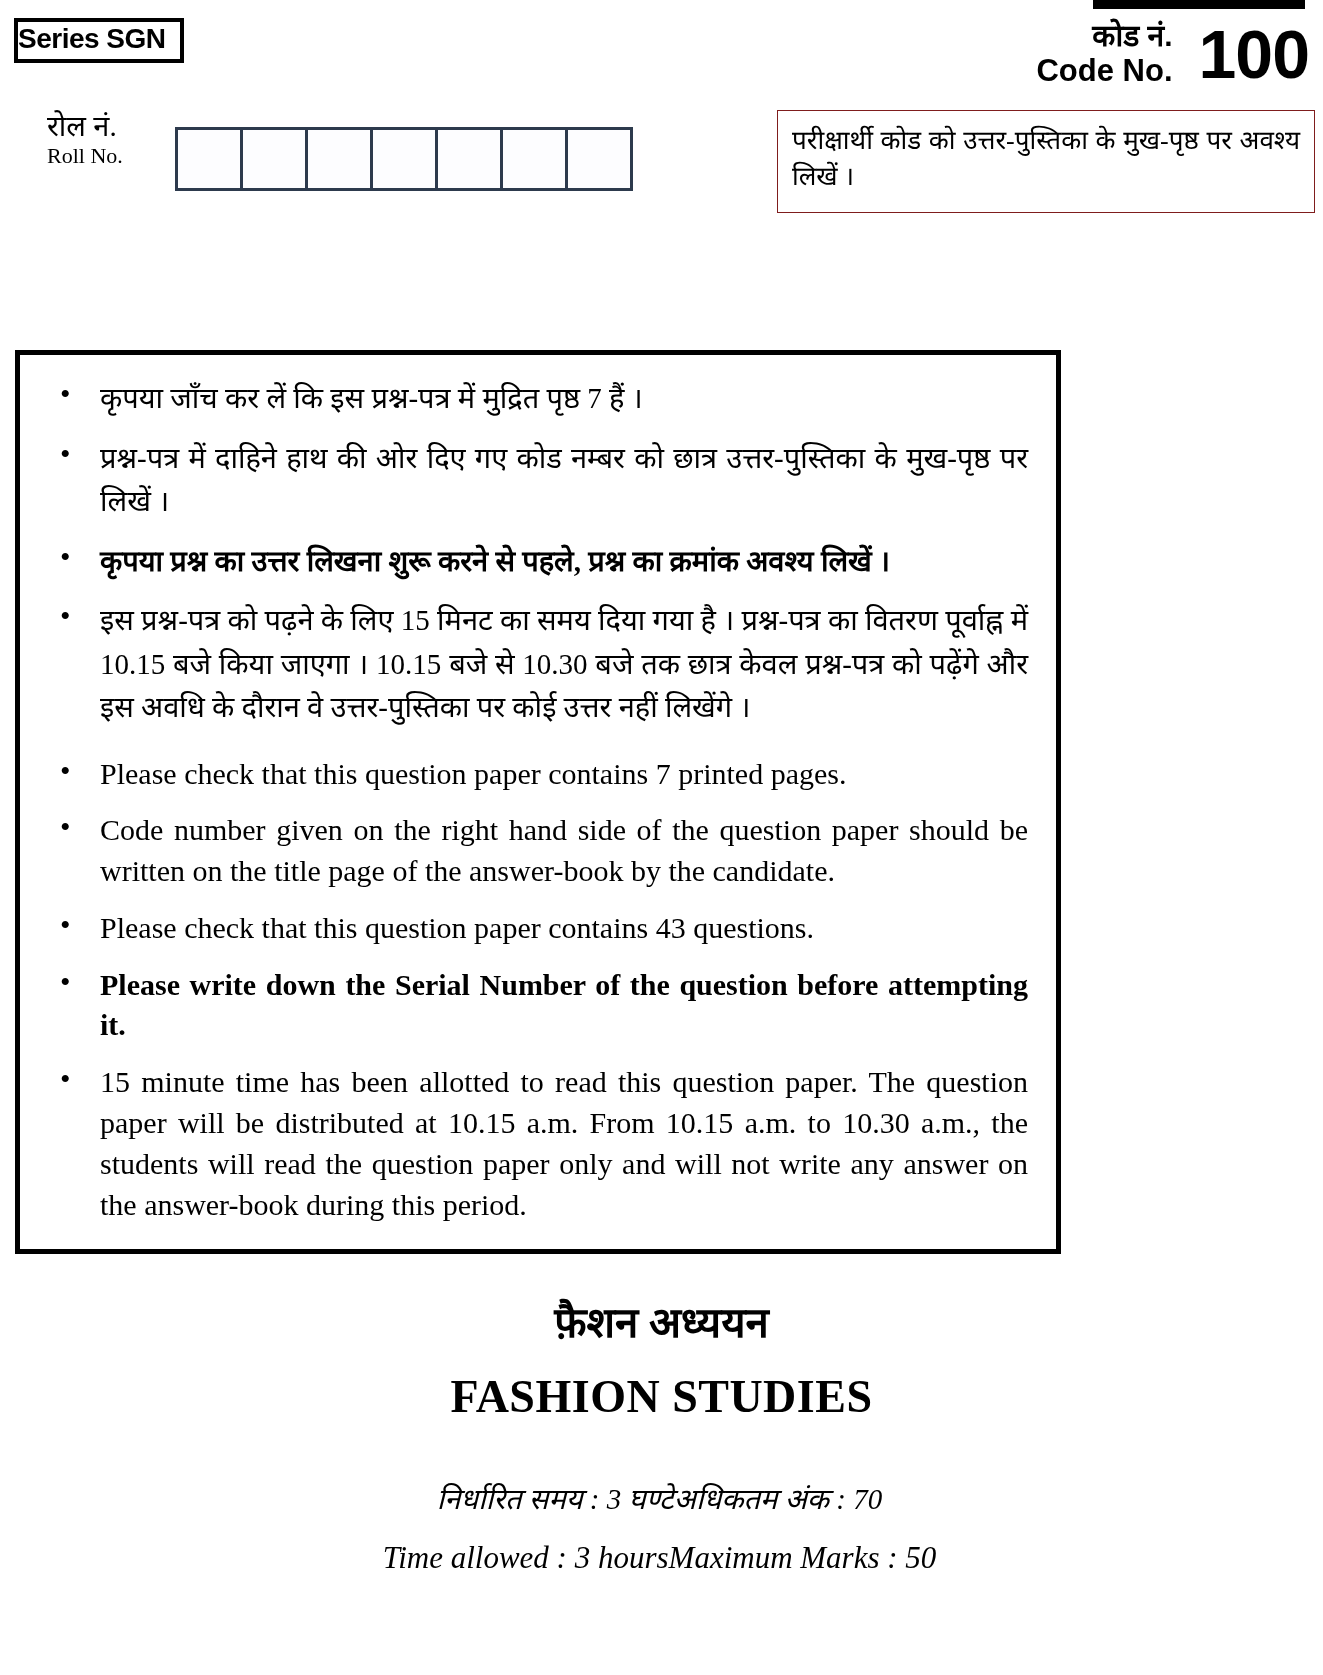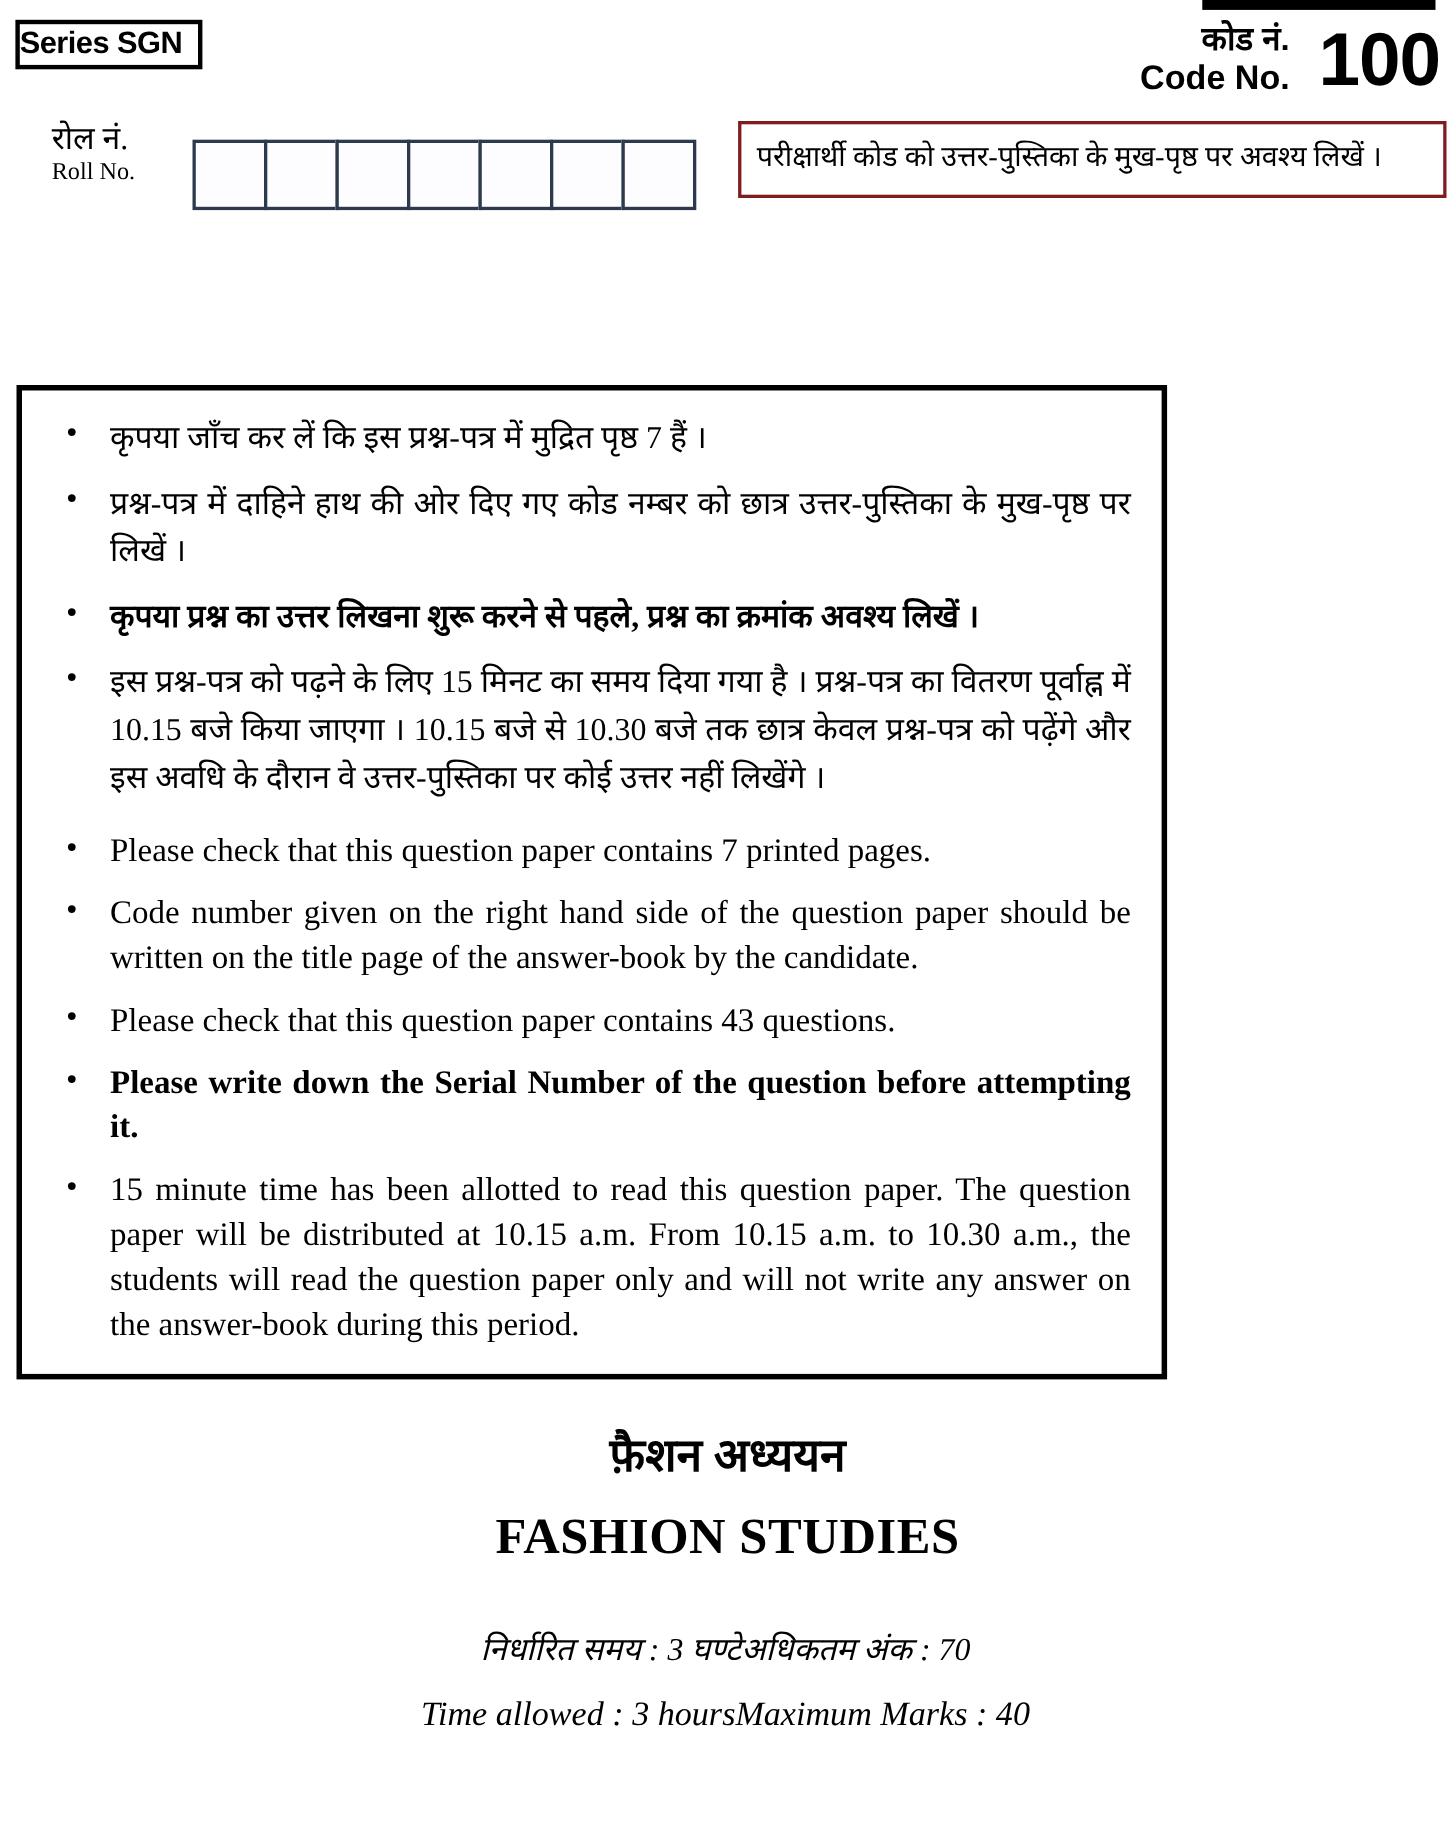--- a/index.html
+++ b/index.html
@@ -104,22 +104,22 @@
     font-weight: bold;
     font-size: 68px;
     line-height: 0.95;
     letter-spacing: -1px;
   }
 
   .candidate-note {
     position: absolute;
     right: 8px;
     top: 110px;
-    width: 644px;
-    border: 3px solid #7f1d1d;
+    width: 538px;
+    border: 1px solid #7f1d1d;
     box-sizing: border-box;
     padding: 12px 14px 10px 14px;
   }
   .candidate-note .hi {
     font-family: "Liberation Serif", "DejaVu Serif", serif;
     font-size: 26px;
     line-height: 1.4;
     text-align: justify;
     margin: 0 0 6px 0;
   }
@@ -287,14 +287,14 @@
 
 <div class="title-hi">फ़ैशन अध्ययन</div>
 <div class="title-en">FASHION STUDIES</div>
 
 <div class="footer-row hi">
   <div>निर्धारित समय : 3 घण्टे</div>
   <div>अधिकतम अंक : 70</div>
 </div>
 <div class="footer-row en">
   <div>Time allowed : 3 hours</div>
-  <div>Maximum Marks : 40</div>
+  <div>Maximum Marks : 50</div>
 </div>
 
 </body></html>

